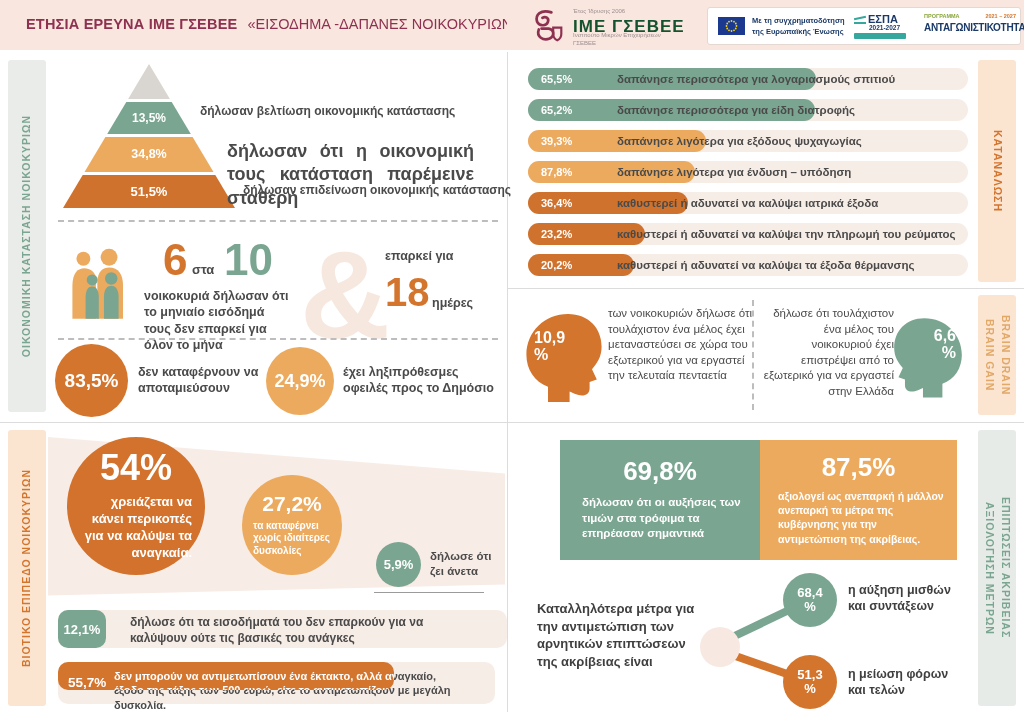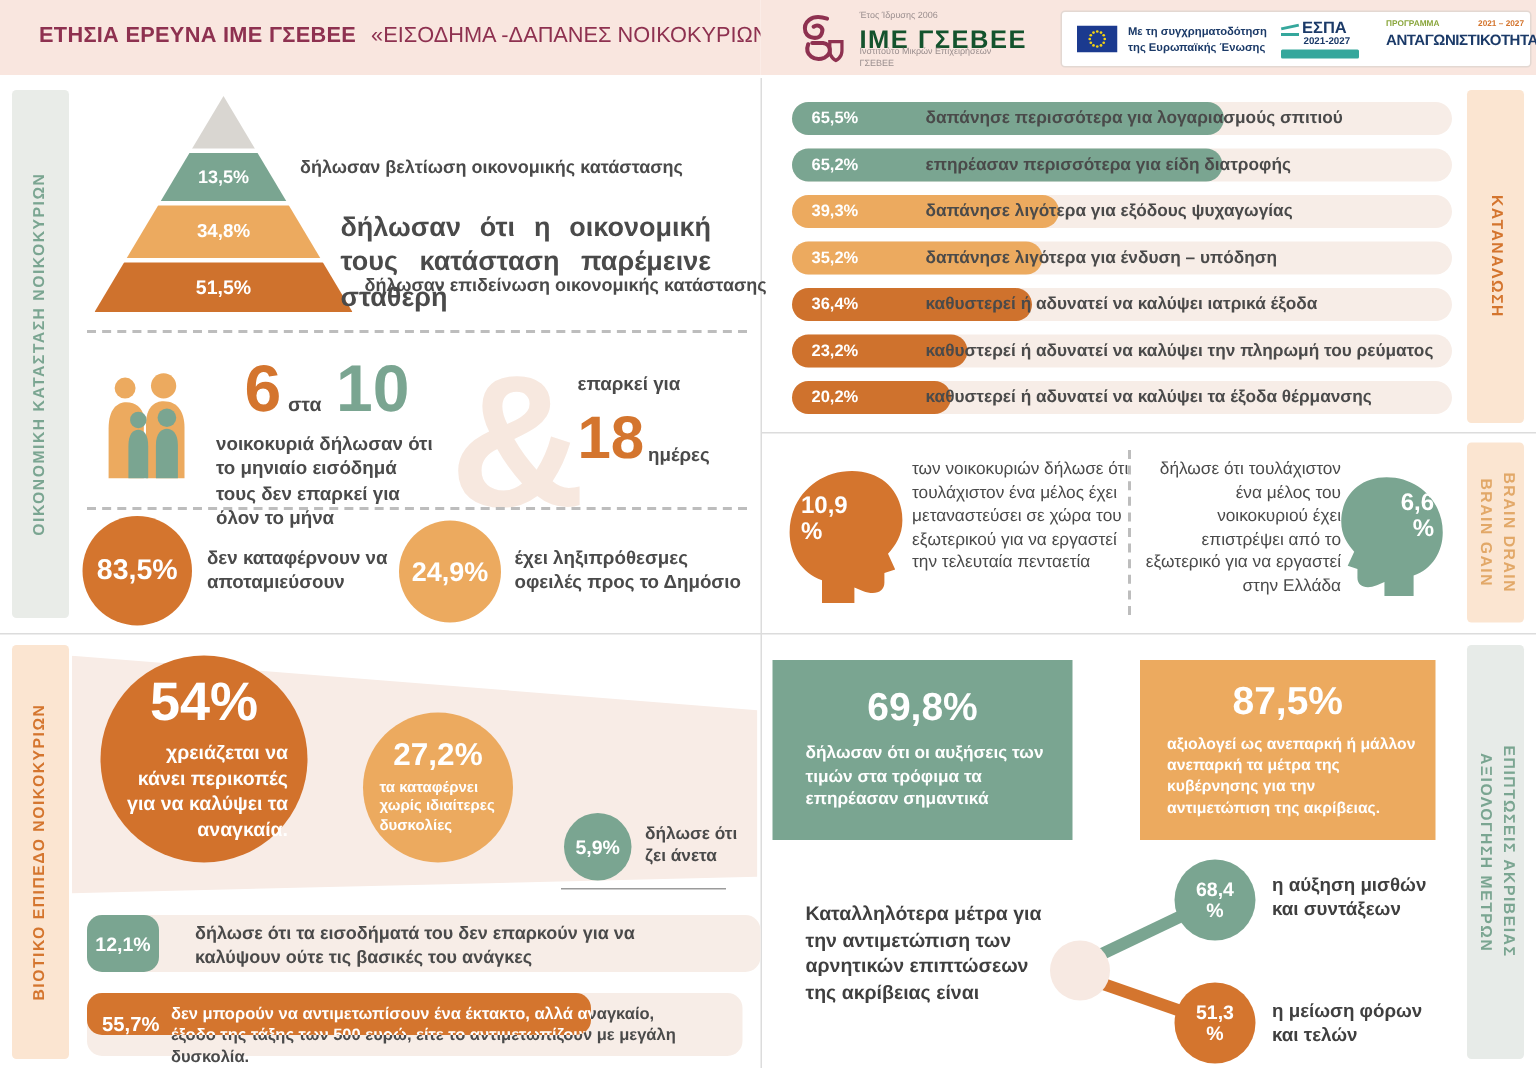--- a/index.html
+++ b/index.html
@@ -169,30 +169,30 @@
   </div>
 
   <div class="abs bar" style="left:528px;top:68px;width:440px;">
     <div class="fill fill-teal" style="width: 65.5%;"></div>
     <span class="val">65,5%</span>
     <span class="lbl">δαπάνησε περισσότερα για λογαριασμούς σπιτιού</span>
   </div>
   <div class="abs bar" style="left:528px;top:99px;width:440px;">
     <div class="fill fill-teal" style="width: 65.2%;"></div>
     <span class="val">65,2%</span>
-    <span class="lbl">επηρέασαν περισσότερα για είδη διατροφής</span>
+    <span class="lbl">δαπάνησε περισσότερα για είδη διατροφής</span>
   </div>
   <div class="abs bar" style="left:528px;top:130px;width:440px;">
     <div class="fill fill-lo" style="width: 40.5%;"></div>
     <span class="val">39,3%</span>
     <span class="lbl">δαπάνησε λιγότερα για εξόδους ψυχαγωγίας</span>
   </div>
   <div class="abs bar" style="left:528px;top:161px;width:440px;">
     <div class="fill fill-lo" style="width: 38%;"></div>
-    <span class="val">35,2%</span>
+    <span class="val">87,8%</span>
     <span class="lbl">δαπάνησε λιγότερα για ένδυση – υπόδηση</span>
   </div>
   <div class="abs bar" style="left:528px;top:192px;width:440px;">
     <div class="fill fill-do" style="width: 36.4%;"></div>
     <span class="val">36,4%</span>
     <span class="lbl">καθυστερεί ή αδυνατεί να καλύψει ιατρικά έξοδα</span>
   </div>
   <div class="abs bar" style="left:528px;top:223px;width:440px;">
     <div class="fill fill-do" style="width: 26.5%;"></div>
     <span class="val">23,2%</span>
@@ -258,21 +258,21 @@
       <div class="abs" style="left:10px;top:13px;color:#fff;font-weight:bold;font-size:13.5px;">55,7%</div>
       <div class="abs body-txt" style="left:56px;top:7px;width:340px;font-size:11px;line-height:1.3;color:#fff;">δεν μπορούν να αντιμετωπίσουν ένα έκτακτο, αλλά αναγκαίο, έξοδο της τάξης των 500 ευρώ, είτε το αντιμετωπίζουν με μεγάλη δυσκολία.</div>
     </div>
   </div>
 
   <div class="abs strip strip-teal" style="left:978px;top:430px;width:38px;height:276px;">
     <span class="pre">ΕΠΙΠΤΩΣΕΙΣ ΑΚΡΙΒΕΙΑΣ
 ΑΞΙΟΛΟΓΗΣΗ ΜΕΤΡΩΝ</span>
   </div>
 
-  <div class="abs boxstat" style="left:515px;top:440px;width:200px;height:120px;background:#7aa591;">
+  <div class="abs boxstat" style="left:560px;top:440px;width:200px;height:120px;background:#7aa591;">
     <div class="v" style="margin-top:16px;">69,8%</div>
     <div class="l" style="margin:8px 0 0 22px;width:160px;">δήλωσαν ότι οι αυξήσεις των τιμών στα τρόφιμα τα επηρέασαν σημαντικά</div>
   </div>
   <div class="abs boxstat" style="left:760px;top:440px;width:197px;height:120px;background:#ecaa5f;">
     <div class="v" style="margin-top:12px;">87,5%</div>
     <div class="l" style="margin:6px 0 0 18px;width:168px;font-size:10.5px;">αξιολογεί ως ανεπαρκή ή μάλλον ανεπαρκή τα μέτρα της κυβέρνησης για την αντιμετώπιση της ακρίβειας.</div>
   </div>
 
   <div class="abs body-txt" style="left:537px;top:600px;width:170px;font-size:13px;line-height:1.35;color:#3f3f3f;">Καταλληλότερα μέτρα για την αντιμετώπιση των αρνητικών επιπτώσεων της ακρίβειας είναι</div>
 

